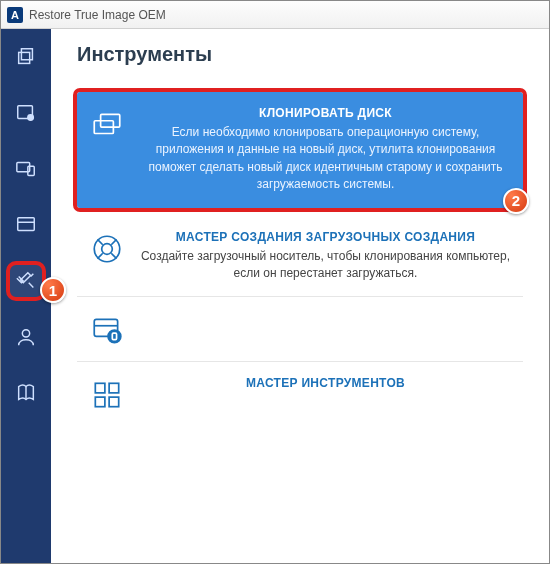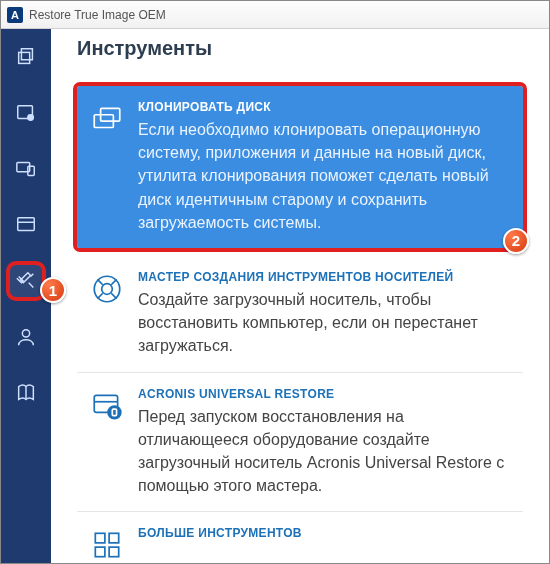--- a/index.html
+++ b/index.html
@@ -60,49 +60,50 @@
     border-radius: 50%;
     background: radial-gradient(circle at 30% 25%, #ff7a4a, #d63a10);
     border: 2px solid #fff;
     color: #fff; font-weight: bold;
     display: flex; align-items: center; justify-content: center;
     font-size: 15px;
     box-shadow: 0 1px 3px rgba(0,0,0,0.4);
   }
   .content {
     flex: 1;
-    padding: 8px 26px;
+    padding: 14px 26px;
     overflow-y: auto;
   }
   h1 {
     font-size: 20px; font-weight: 600;
     color: #2c3e50;
     margin-bottom: 26px;
   }
   .item {
     display: flex;
     gap: 11px;
     padding: 14px 10px;
     border-bottom: 1px solid #e6e6e6;
+    text-align: center;
   }
   .item:last-child { border-bottom: none; }
   .item .icon-box {
     width: 40px; flex: 0 0 40px;
     display: flex; align-items: flex-start; justify-content: center;
     padding-top: 2px;
   }
   .item .icon-box svg { width: 34px; height: 34px; }
   .item .txt { flex: 1; }
   .item h2 {
     font-size: 12px; font-weight: 700;
     letter-spacing: 0.3px;
     margin-bottom: 4px;
   }
   .item p {
-    font-size: 16px; line-height: 1.45;
+    font-size: 12px; line-height: 1.45;
     color: #444;
   }
   .item.normal h2 { color: #1c71b8; }
   .item.normal .icon-box svg { stroke: #1c71b8; fill: none; stroke-width: 1.6; }
   .item.normal .icon-box svg .f { fill: #1c71b8; }
 
   .item.primary {
     background: #3a8de0;
     color: #fff;
     border-radius: 3px;
@@ -199,48 +200,44 @@
         <svg viewBox="0 0 32 32">
             <circle cx="16" cy="16" r="12"></circle>
             <circle cx="16" cy="16" r="5"></circle>
             <line x1="7" y1="7" x2="12" y2="12"></line>
             <line x1="25" y1="7" x2="20" y2="12"></line>
             <line x1="7" y1="25" x2="12" y2="20"></line>
             <line x1="25" y1="25" x2="20" y2="20"></line>
           </svg>
       </div>
       <div class="txt">
-        <h2>МАСТЕР СОЗДАНИЯ ИНСТРУМЕНТОВ НОСИТЕЛЕЙ</h2>
-        <p>Создайте загрузочный носитель, чтобы восстановить компьютер, если он перестанет загружаться.</p>
+        <h2>МАСТЕР СОЗДАНИЯ ЗАГРУЗОЧНЫХ СОЗДАНИЯ</h2>
+        <p>Создайте загрузочный носитель, чтобы клонирования компьютер, если он перестанет загружаться.</p>
       </div>
     </div>
 
     <div class="item normal">
       <div class="icon-box">
         <svg viewBox="0 0 32 32">
             <rect x="4" y="6" width="22" height="16" rx="2"></rect>
             <line x1="4" y1="12" x2="26" y2="12"></line>
             <circle cx="23" cy="22" r="6" class="f"></circle>
             <rect x="21" y="19" width="4" height="6" rx="1" stroke="#fff" fill="none"></rect>
           </svg>
       </div>
-      <div class="txt">
-        <h2>ACRONIS UNIVERSAL RESTORE</h2>
-        <p>Перед запуском восстановления на отличающееся оборудование создайте загрузочный носитель Acronis Universal Restore с помощью этого мастера.</p>
-      </div>
     </div>
 
     <div class="item normal">
       <div class="icon-box">
         <svg viewBox="0 0 32 32">
             <rect x="5" y="5" width="9" height="9"></rect>
             <rect x="18" y="5" width="9" height="9"></rect>
             <rect x="5" y="18" width="9" height="9"></rect>
             <rect x="18" y="18" width="9" height="9"></rect>
           </svg>
       </div>
       <div class="txt">
-        <h2>БОЛЬШЕ ИНСТРУМЕНТОВ</h2>
+        <h2>МАСТЕР ИНСТРУМЕНТОВ</h2>
       </div>
     </div>
 
   </div>
 </div>
 
 </body></html>

